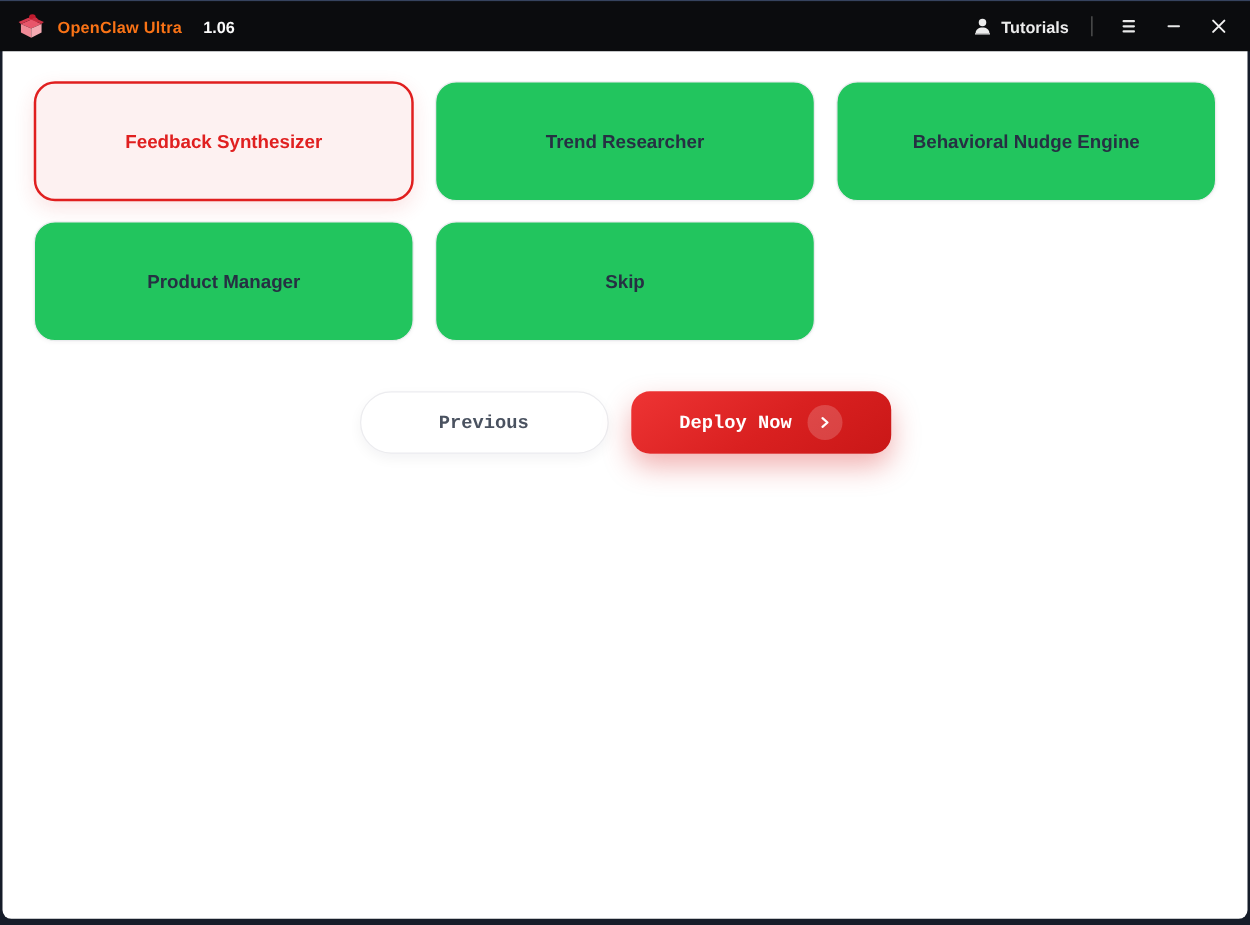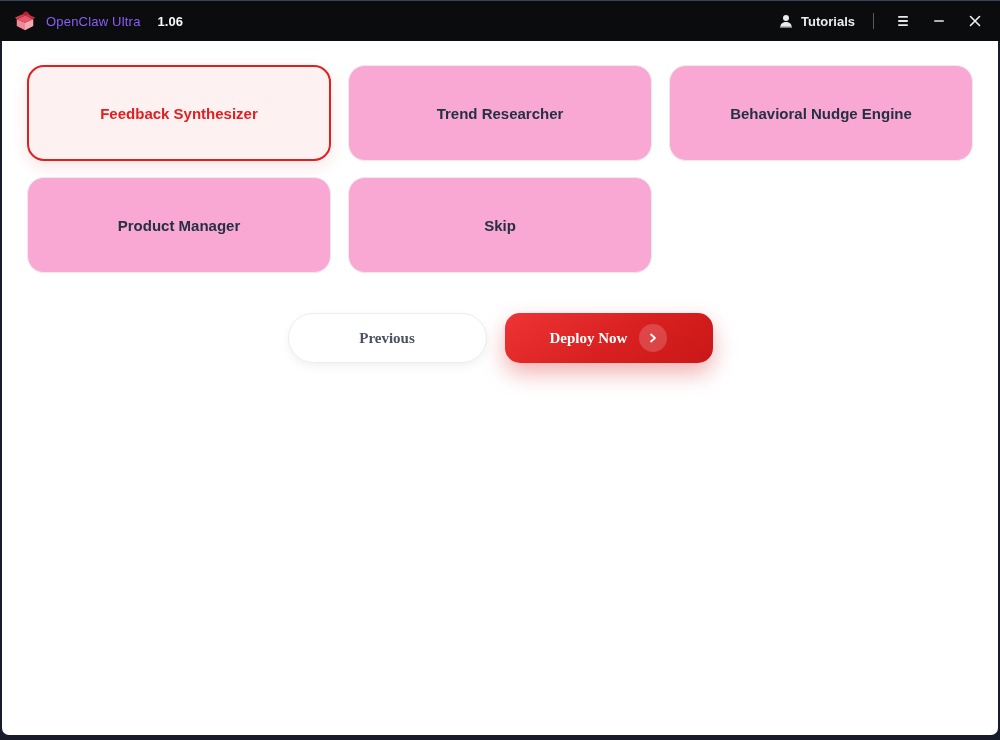--- a/index.html
+++ b/index.html
@@ -7,21 +7,21 @@
   body { font-family:"Liberation Sans", sans-serif; background:#10151f; overflow:hidden; }
 
   .window { width:1000px; height:740px; display:flex; flex-direction:column;
             background:#161c29; border-top:1px solid #36435e; }
 
   
   .titlebar { height:40px; flex:0 0 40px; background:#0b0c0e; display:flex;
               align-items:center; padding:0 14px; color:#fff; }
   .tb-left { display:flex; align-items:center; gap:10px; }
   .logo { width:22px; height:22px; display:flex; align-items:center; justify-content:center; }
-  .app-title { font-size:13px; font-weight:400; color:#8b5cf6; letter-spacing:.2px; }
+  .app-title { font-size:13px; font-weight:700; color:#f97316; letter-spacing:.2px; }
   .app-version { font-size:13px; font-weight:700; color:#fafafa; margin-left:7px; }
   .tb-right { margin-left:auto; display:flex; align-items:center; gap:14px; }
   .tutorials { display:flex; align-items:center; gap:7px; cursor:pointer; }
   .tutorials span.lbl { font-size:13px; font-weight:600; color:#ececec; }
   .tb-sep { width:1px; height:16px; background:#5a5a5a; margin:0 4px; }
   .winbtn { width:22px; height:22px; display:flex; align-items:center; justify-content:center;
             color:#e8e8e8; cursor:pointer; }
 
   
   .content { flex:1; margin:0 2px 5px; background:#ffffff;
@@ -31,32 +31,32 @@
   .hero { padding-top:163px; text-align:center; }
   .page-title { font-size:22px; font-weight:700; color:#15181d; letter-spacing:.2px; }
   .subtitle-row { margin-top:13px; display:flex; align-items:center; justify-content:center; gap:11px; }
   .badge { background:#fcdfdf; color:#e21f1f; font-size:12px; font-weight:700;
            padding:4px 10px; border-radius:6px; line-height:1; }
   .subtitle { font-size:13px; font-weight:600; color:#5c6470; }
 
   
   .role-grid { margin:24px 25px 0; display:grid; grid-template-columns:repeat(3,1fr);
                gap:16px 17px; }
-  .role-card { height:96px; background:#f9a8d4; border:1px solid #ebebee; border-radius:17px;
+  .role-card { height:96px; background:#22c55e; border:1px solid #ebebee; border-radius:17px;
                display:flex; align-items:center; justify-content:center; cursor:pointer;
                box-shadow:0 1px 3px rgba(20,25,40,.03); }
   .role-card .role-label { font-size:15px; font-weight:600; color:#263043; text-align:center; }
   .role-card.selected { background:#fdf1f1; border:2px solid #e01f1f;
                         box-shadow:0 6px 16px rgba(224,40,40,.12); }
   .role-card.selected .role-label { color:#e02020; }
 
   
   .actions { margin-top:40px; display:flex; justify-content:center; align-items:center; gap:18px; }
   .btn { height:50px; display:flex; align-items:center; justify-content:center;
-         font-family:Liberation Serif, serif; cursor:pointer; }
+         font-family:Liberation Mono, monospace; cursor:pointer; }
   .btn-previous { width:199px; background:#ffffff; border:1px solid #ececef; border-radius:25px;
                   font-size:15px; font-weight:700; color:#4a5260;
                   box-shadow:0 4px 10px rgba(20,25,40,.05); }
   .btn-deploy { width:208px; border:none; border-radius:15px;
                 background:linear-gradient(145deg,#ee3434 0%, #d92020 55%, #c91717 100%);
                 color:#ffffff; font-size:15px; font-weight:700; gap:12px;
                 box-shadow:0 10px 22px rgba(216,32,32,.35); }
   .deploy-circle { width:28px; height:28px; border-radius:50%; background:rgba(255,255,255,.18);
                    display:flex; align-items:center; justify-content:center; }
 

